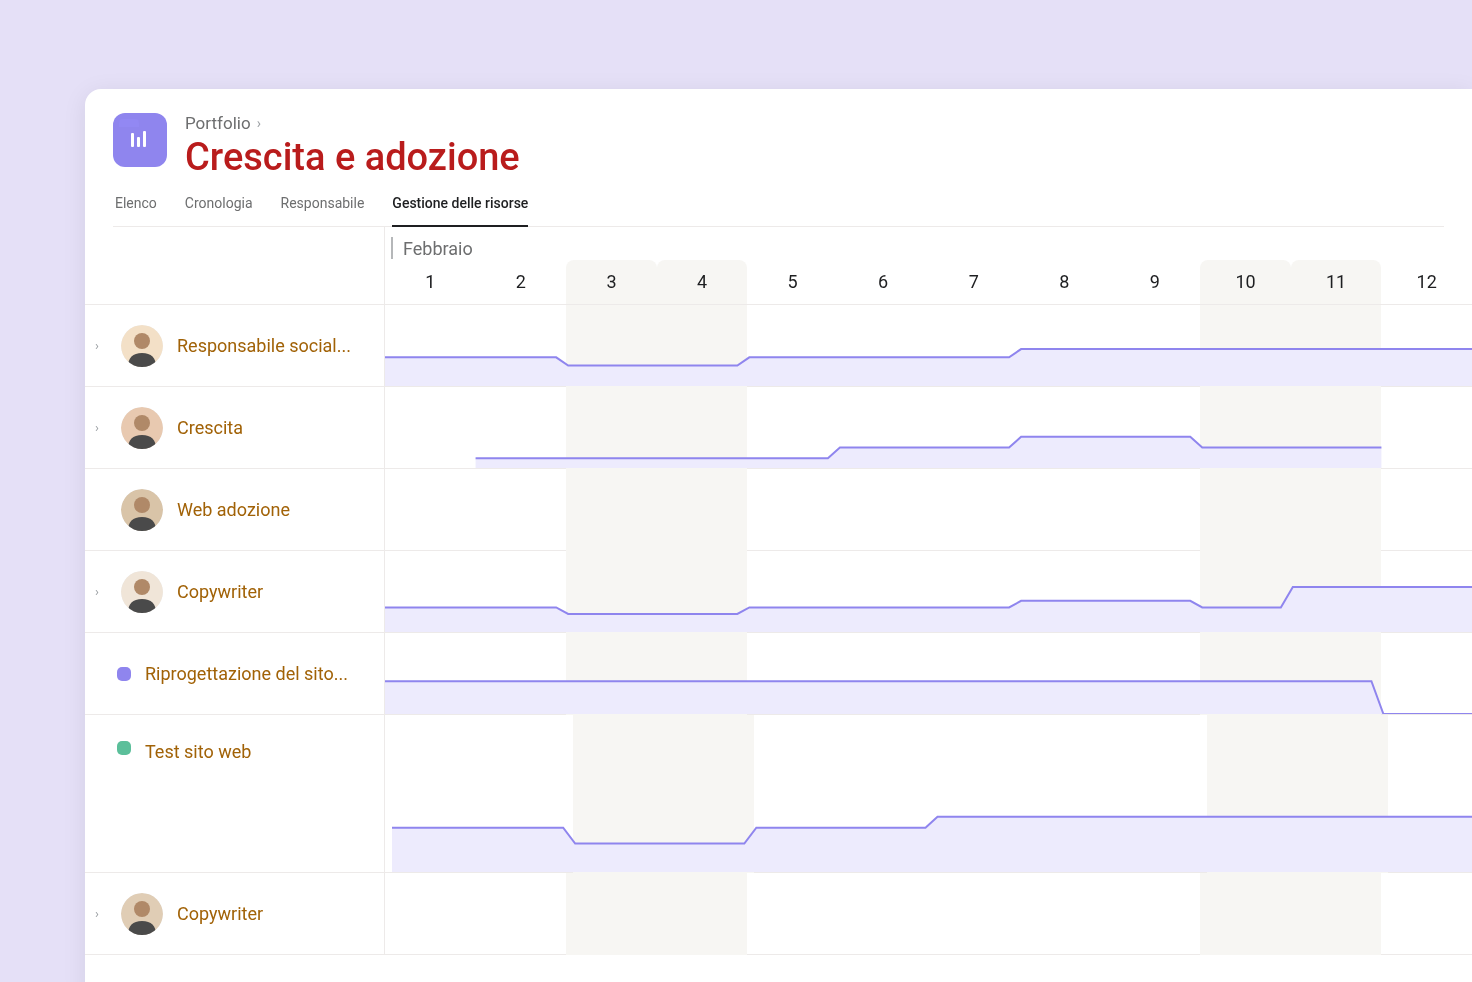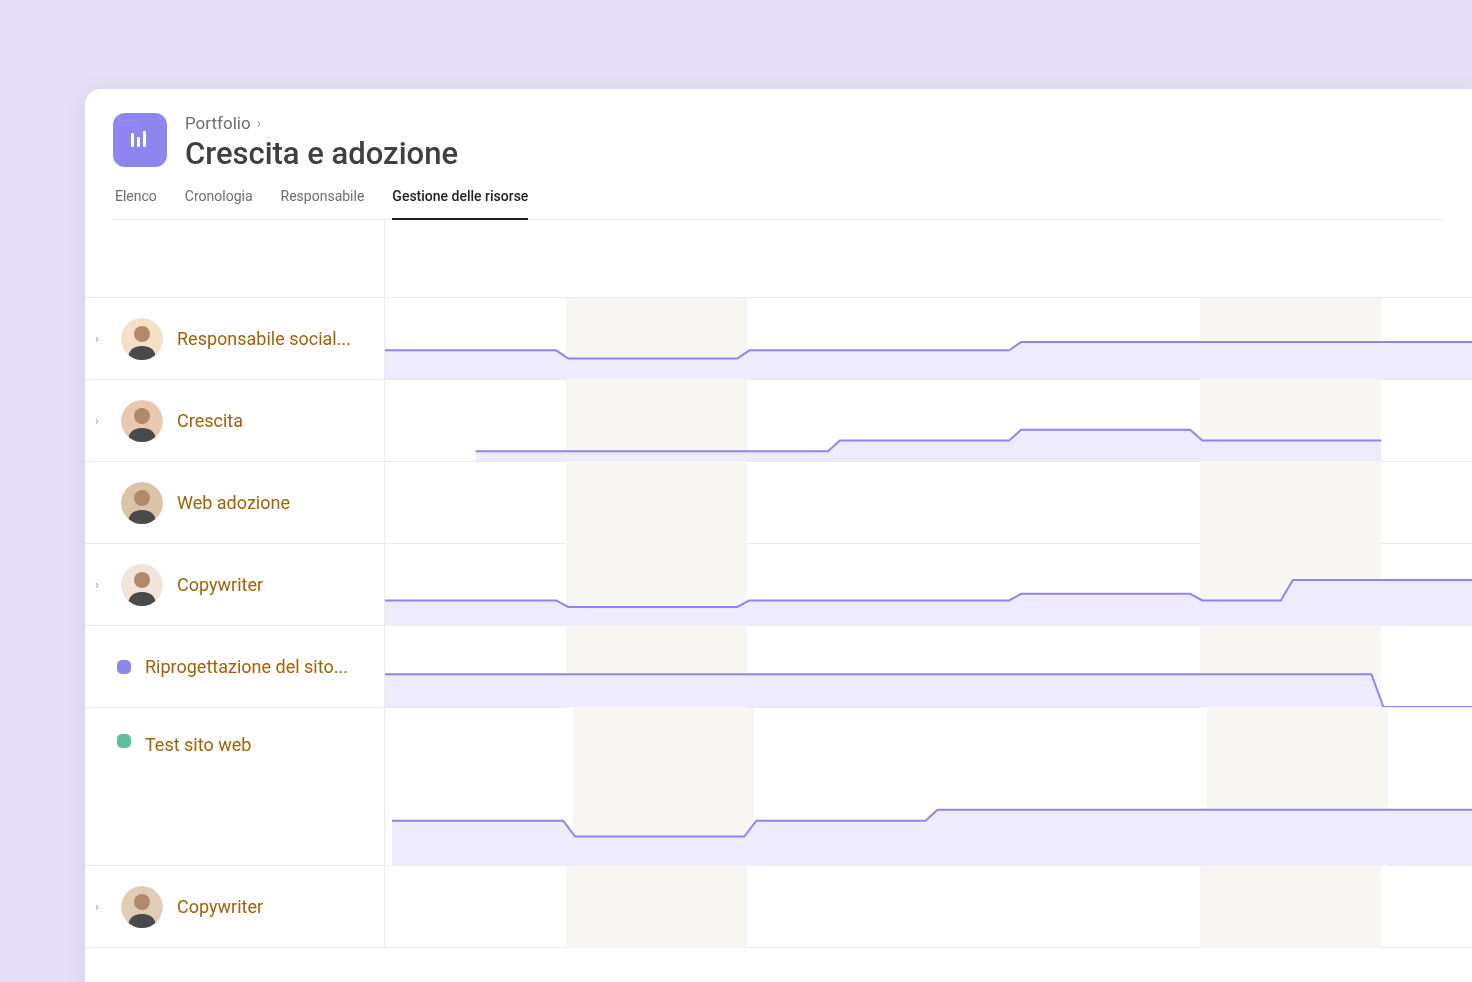--- a/index.html
+++ b/index.html
@@ -58,23 +58,23 @@
     display: flex;
     align-items: center;
     gap: 6px;
     margin-bottom: 2px;
   }
   .breadcrumb .chev {
     font-size: 14px;
     color: #9ca0a4;
   }
   .page-title {
-    font-size: 31px;
+    font-size: 38px;
     font-weight: 500;
-    color: #404040;
+    color: #b91c1c;
   }
   .tabs {
     display: flex;
     gap: 28px;
     margin-top: 16px;
     border-bottom: 1px solid #edeae9;
     padding-left: 2px;
   }
   .tab {
     font-size: 14px;
@@ -232,20 +232,40 @@
     <div class="tabs" id="tabs">
         <div class="tab">Elenco</div>
         <div class="tab">Cronologia</div>
         <div class="tab">Responsabile</div>
         <div class="tab active">Gestione delle risorse</div>
       </div>
   </div>
 
   <div class="timeline-head">
     <div class="left-col"></div>
+    <div class="time-col" id="time-head">
+      <div class="month-label">
+        <span class="month-marker"></span>
+        <span>Febbraio</span>
+      </div>
+      <div class="day-row" id="day-row">
+          <div class="day-cell">1</div>
+          <div class="day-cell">2</div>
+          <div class="day-cell shade">3</div>
+          <div class="day-cell shade">4</div>
+          <div class="day-cell">5</div>
+          <div class="day-cell">6</div>
+          <div class="day-cell">7</div>
+          <div class="day-cell">8</div>
+          <div class="day-cell">9</div>
+          <div class="day-cell shade">10</div>
+          <div class="day-cell shade">11</div>
+          <div class="day-cell">12</div>
+        </div>
+    </div>
   </div>
 
   <div class="rows" id="rows">
       <div class="row">
         <div class="left-col">
           <span class="expand-caret">›</span>
           <div class="avatar">
             <svg viewBox="0 0 42 42">
     <circle cx="21" cy="21" r="21" fill="#f3e0c7"></circle>
     <circle cx="21" cy="16" r="8" fill="#b08968"></circle>

